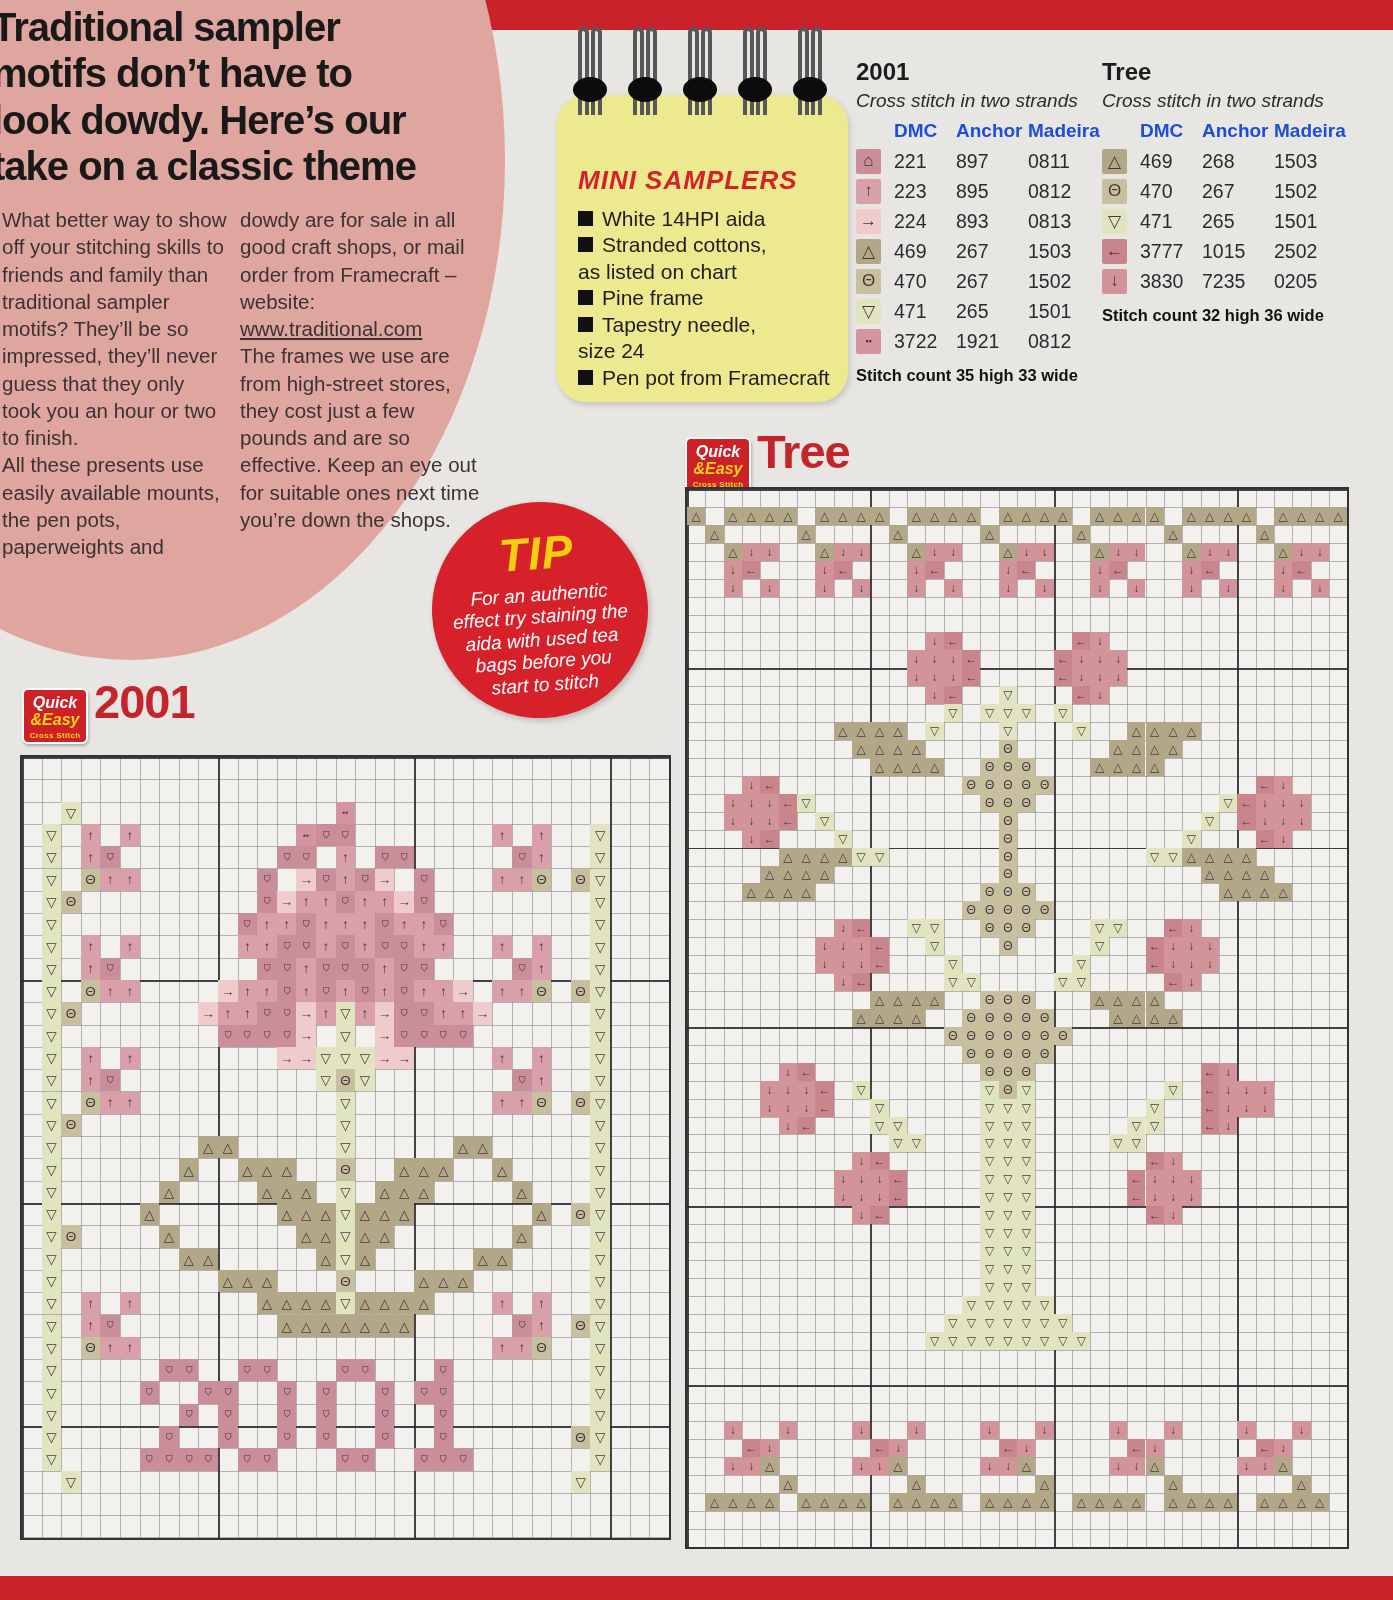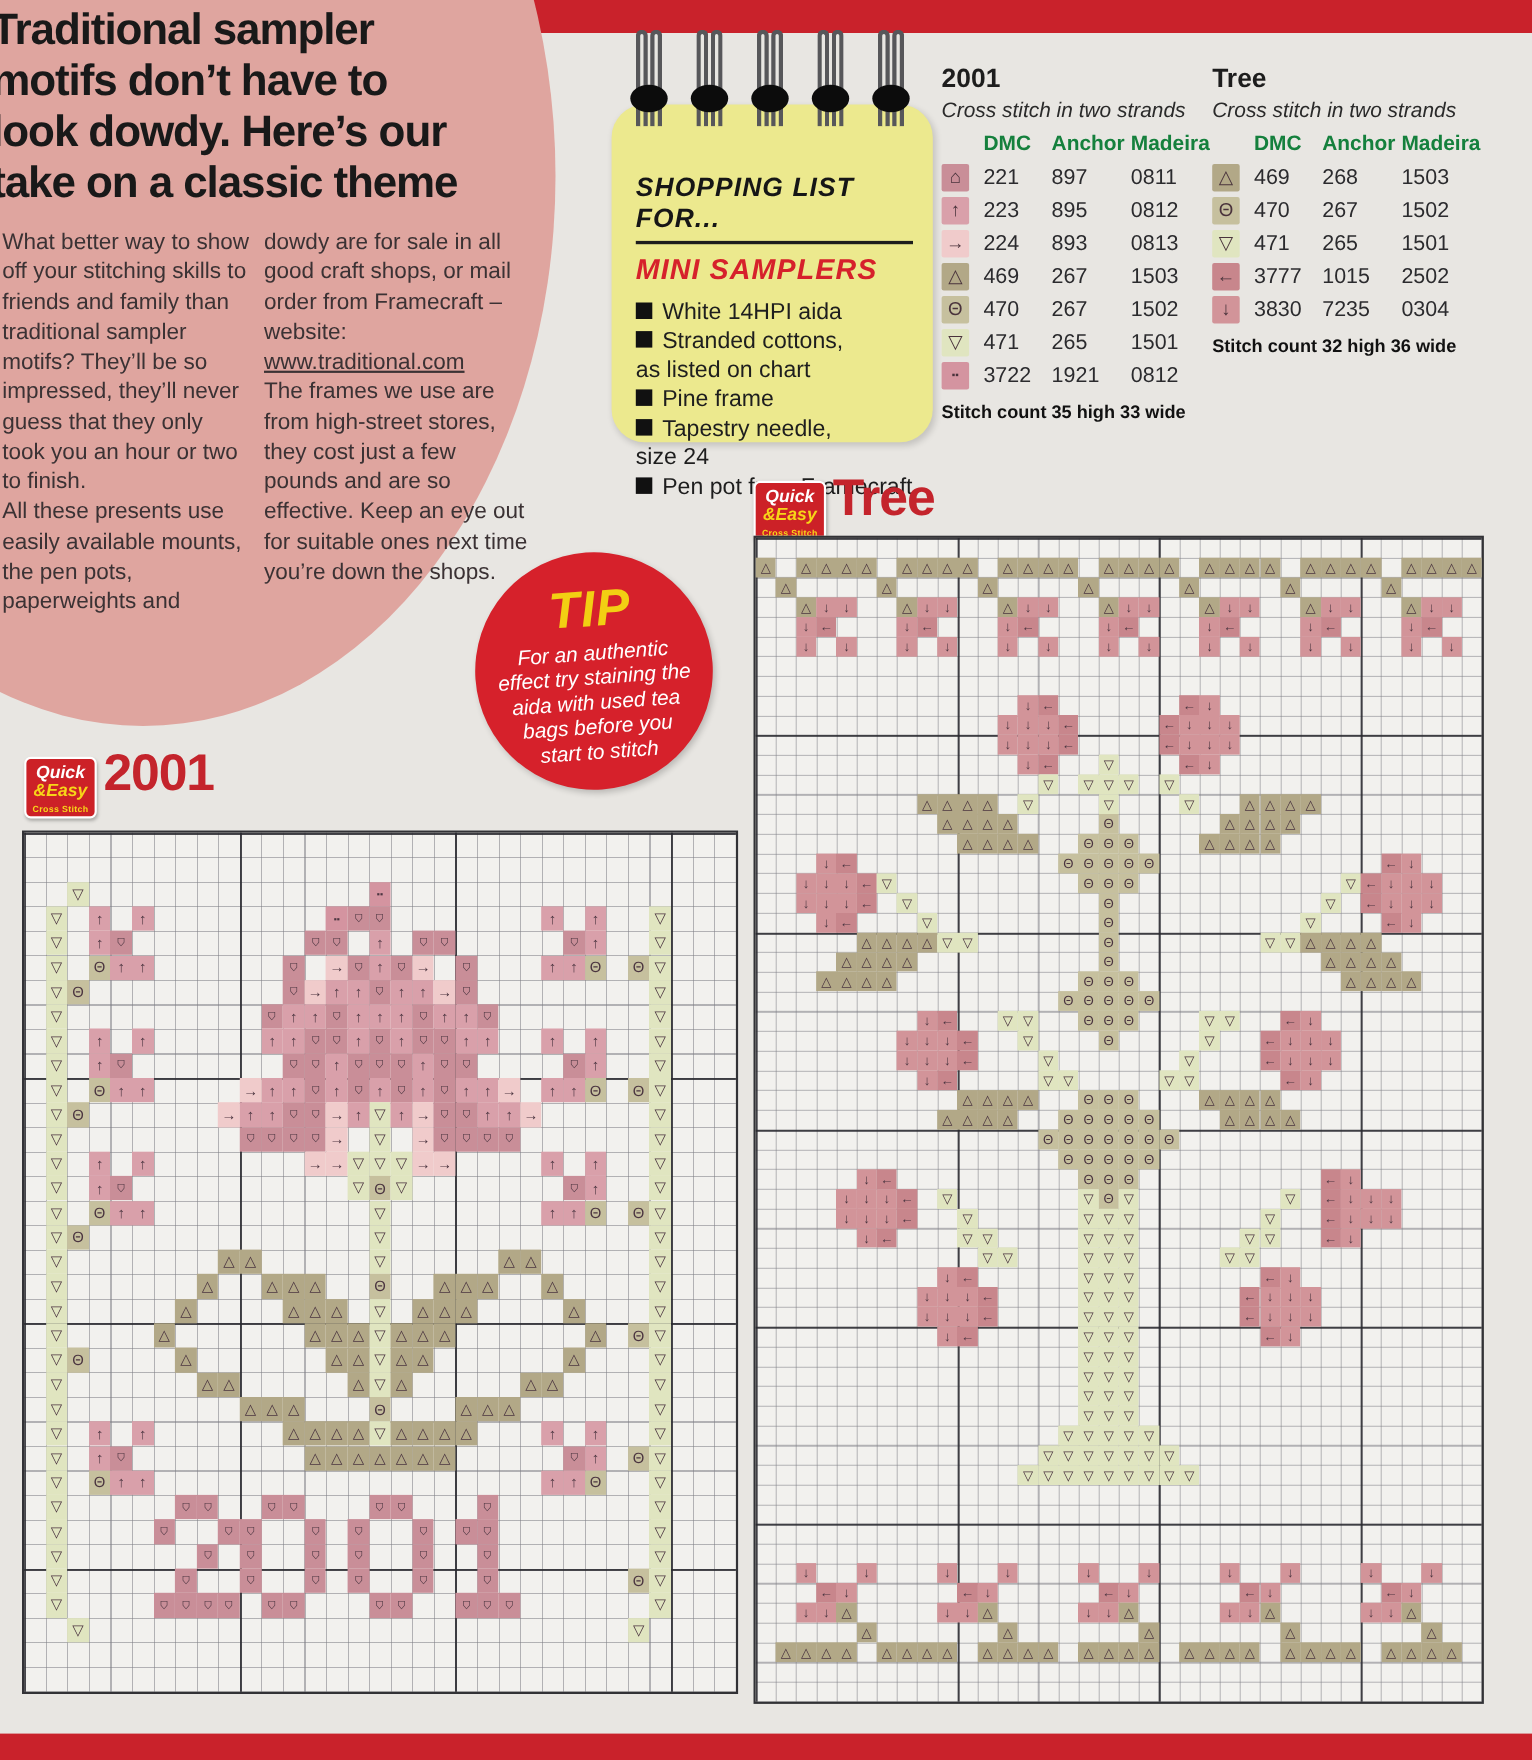--- a/index.html
+++ b/index.html
@@ -31,21 +31,21 @@
   .np-sub{font-size:26px;font-weight:bold;font-style:italic;letter-spacing:1px;color:#d6212b;margin-top:8px;}
   .np-items{list-style:none;margin:10px 0 0 0;padding:0;font-size:21px;line-height:1.26;color:#1e1e1e;}
   .np-items .blt{display:inline-block;width:15px;height:15px;background:#111;margin-right:9px;}
   
   .key{position:absolute;top:58px;color:#2b2b2e;}
   #key-0{left:856px;width:238px;}
   #key-1{left:1102px;width:244px;}
   .key h3{margin:0;font-size:24px;font-weight:bold;color:#1d1d1d;}
   .key .sub{font-style:italic;font-size:19px;margin:4px 0 4px 0;color:#2a2a2a;}
   .krow{display:grid;grid-template-columns:38px 62px 72px 66px;align-items:center;height:30px;}
-  .krow.head{font-weight:bold;font-size:19px;color:#15803d;}
+  .krow.head{font-weight:bold;font-size:19px;color:#1d4ed8;}
   .knum{font-size:19.5px;}
   .sym{width:25px;height:25px;border-radius:2px;display:flex;align-items:center;justify-content:center;
        font-size:17px;color:#4a333c;}
   .stitch{font-weight:bold;font-size:16.5px;margin-top:10px;color:#111;}
   
   .tip{position:absolute;left:432px;top:502px;width:216px;height:216px;border-radius:50%;
        background:#d6212b;text-align:center;transform:rotate(-4deg);box-shadow:2px 3px 6px rgba(0,0,0,.2);}
   .tip-label{margin-top:24px;font-size:46px;font-weight:900;font-style:italic;color:#f2cf13;letter-spacing:1px;}
   .tip-text{margin-top:4px;padding:0 20px;color:#fff;font-size:19px;font-style:italic;line-height:1.18;}
   
@@ -80,21 +80,20 @@
 
   <div class="notepad">
     <div id="rings">
         <div class="ring" style="left: 12px;"><i class="loop"></i><i class="loop"></i><b class="dot"></b></div>
         <div class="ring" style="left: 67px;"><i class="loop"></i><i class="loop"></i><b class="dot"></b></div>
         <div class="ring" style="left: 122px;"><i class="loop"></i><i class="loop"></i><b class="dot"></b></div>
         <div class="ring" style="left: 177px;"><i class="loop"></i><i class="loop"></i><b class="dot"></b></div>
         <div class="ring" style="left: 232px;"><i class="loop"></i><i class="loop"></i><b class="dot"></b></div>
       </div>
     <div class="np-inner">
-      <div class="np-title">SHOPPING LIST FOR...</div>
       <div class="np-sub">MINI SAMPLERS</div>
       <ul class="np-items" id="np-items">
           <li><span class="blt"></span><span>White 14HPI aida</span></li>
           <li><span class="blt"></span><span>Stranded cottons,</span></li>
           <li><span>as listed on chart</span></li>
           <li><span class="blt"></span><span>Pine frame</span></li>
           <li><span class="blt"></span><span>Tapestry needle,</span></li>
           <li><span>size 24</span></li>
           <li><span class="blt"></span><span>Pen pot from Framecraft</span></li>
         </ul>
@@ -186,21 +185,21 @@
       <div class="krow">
         <span class="sym" style="background: rgb(200, 134, 140);">←</span>
         <span class="knum">3777</span>
         <span class="knum">1015</span>
         <span class="knum">2502</span>
       </div>
       <div class="krow">
         <span class="sym" style="background: rgb(210, 148, 153);">↓</span>
         <span class="knum">3830</span>
         <span class="knum">7235</span>
-        <span class="knum">0304</span>
+        <span class="knum">0205</span>
       </div>
       <div class="stitch">Stitch count 32 high 36 wide</div>
     </section>
 
   <div class="tip">
     <div class="tip-label">TIP</div>
     <div class="tip-text">For an authentic effect try staining the aida with used tea bags before you start to stitch</div>
   </div>
 
   <div class="badge" style="left:22px;top:688px;">

